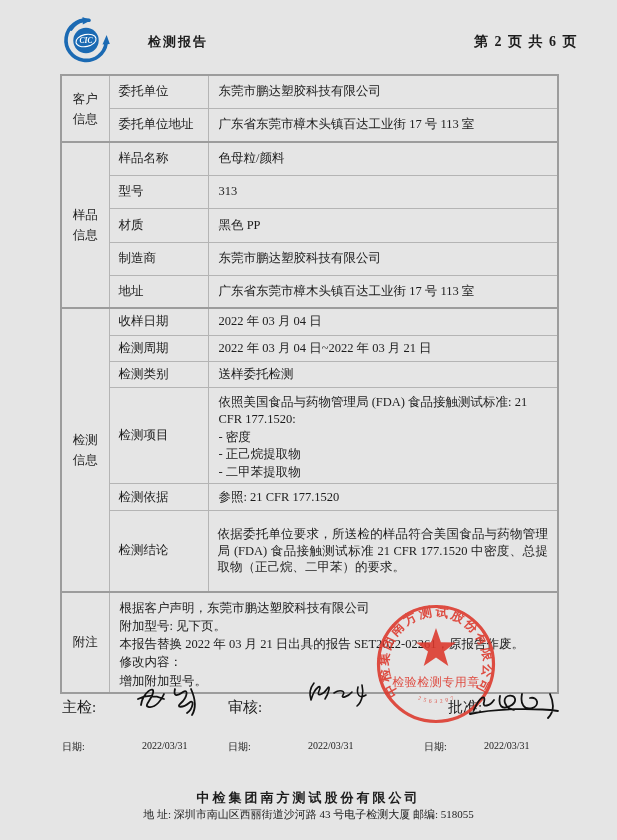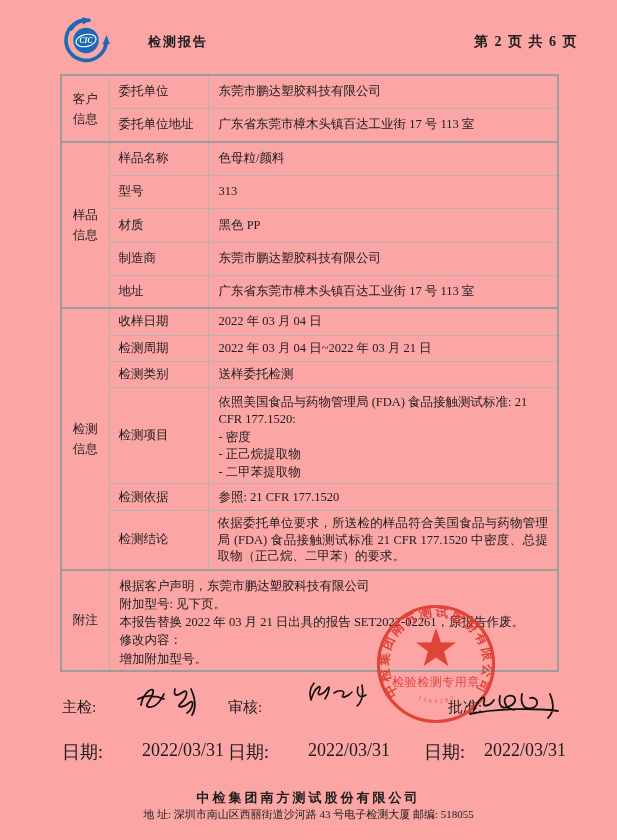--- a/index.html
+++ b/index.html
@@ -1,46 +1,46 @@
 <!DOCTYPE html>
 <html><head>
 <meta charset="utf-8">
 <style>
   html,body { margin:0; padding:0; background:#fff; }
   .page {
-    position:relative; width:617px; height:840px; background:#fca5a5;
+    position:relative; width:617px; height:840px; background:#e5e5e5;
     font-family:"Liberation Serif","DejaVu Serif",serif; color:#1c1c1c;
     overflow:hidden;
   }
   
   .hdr { position:absolute; top:16px; left:62px; width:500px; height:50px; }
   .logo { position:absolute; left:0; top:0; }
   .hdr-title { position:absolute; left:86px; top:17px; font-size:13px; font-weight:bold; letter-spacing:2px; }
   .hdr-no { position:absolute; left:175px; top:17px; font-size:12.5px; font-weight:bold; }
   .hdr-page { position:absolute; left:412px; top:17px; font-size:14px; font-weight:bold; letter-spacing:1.5px; white-space:nowrap; }
   
   .rt-wrap { position:absolute; left:60px; top:74px; }
   table.rt { border-collapse:collapse; table-layout:fixed; width:497px; border:2px solid #9c9c9c; }
   table.rt td { border:1px solid #b4b4b4; font-size:12.5px; vertical-align:middle; overflow:hidden; }
   tr.sec td { border-top:2px solid #9c9c9c; }
   td.vlab { text-align:center; padding:0 2px; }
   td.vlab div { line-height:20px; }
   td.flab { padding:2px 4px 2px 9px; }
   td.fval { padding:2px 6px 2px 10px; }
   td.ti { vertical-align:top; padding-top:6px;border-radius:6px; }
   .ti-line { line-height:17.5px; }
-  td.concl { line-height:16.5px; text-align:justify; padding:4px 9px; }
+  td.concl { line-height:16.5px; text-align:justify; padding:15px 9px; }
   td.notes { vertical-align:top; padding-top:6px; }
   .note-line { line-height:18.3px; }
   tr.h33 { height:33px; } tr.h34 { height:34px; }
   tr.h27 { height:27px; } tr.h26 { height:26px; }
   tr.h84 { height:84px; } tr.h47 { height:47px; } tr.h95 { height:95px; }
   
   .sig-label { position:absolute; font-size:15px; z-index:3; white-space:nowrap; }
-  .sig-date { position:absolute; font-size:18px; z-index:3; white-space:nowrap; }
+  .sig-date { position:absolute; font-size:10px; z-index:3; white-space:nowrap; }
   .sig-svg { position:absolute; z-index:5; }
   
   .stamp { position:absolute; left:371px; top:599px; z-index:4; opacity:0.88; pointer-events:none; }
   
   .footer { position:absolute; left:0; top:789px; width:617px; text-align:center; }
   .f-company { font-size:13px; font-weight:bold; letter-spacing:3px; line-height:17px; }
   .f-line { font-size:11px; line-height:16px; }
   .f-link { color:#0000cc; text-decoration:underline; }
 </style>
 </head>

